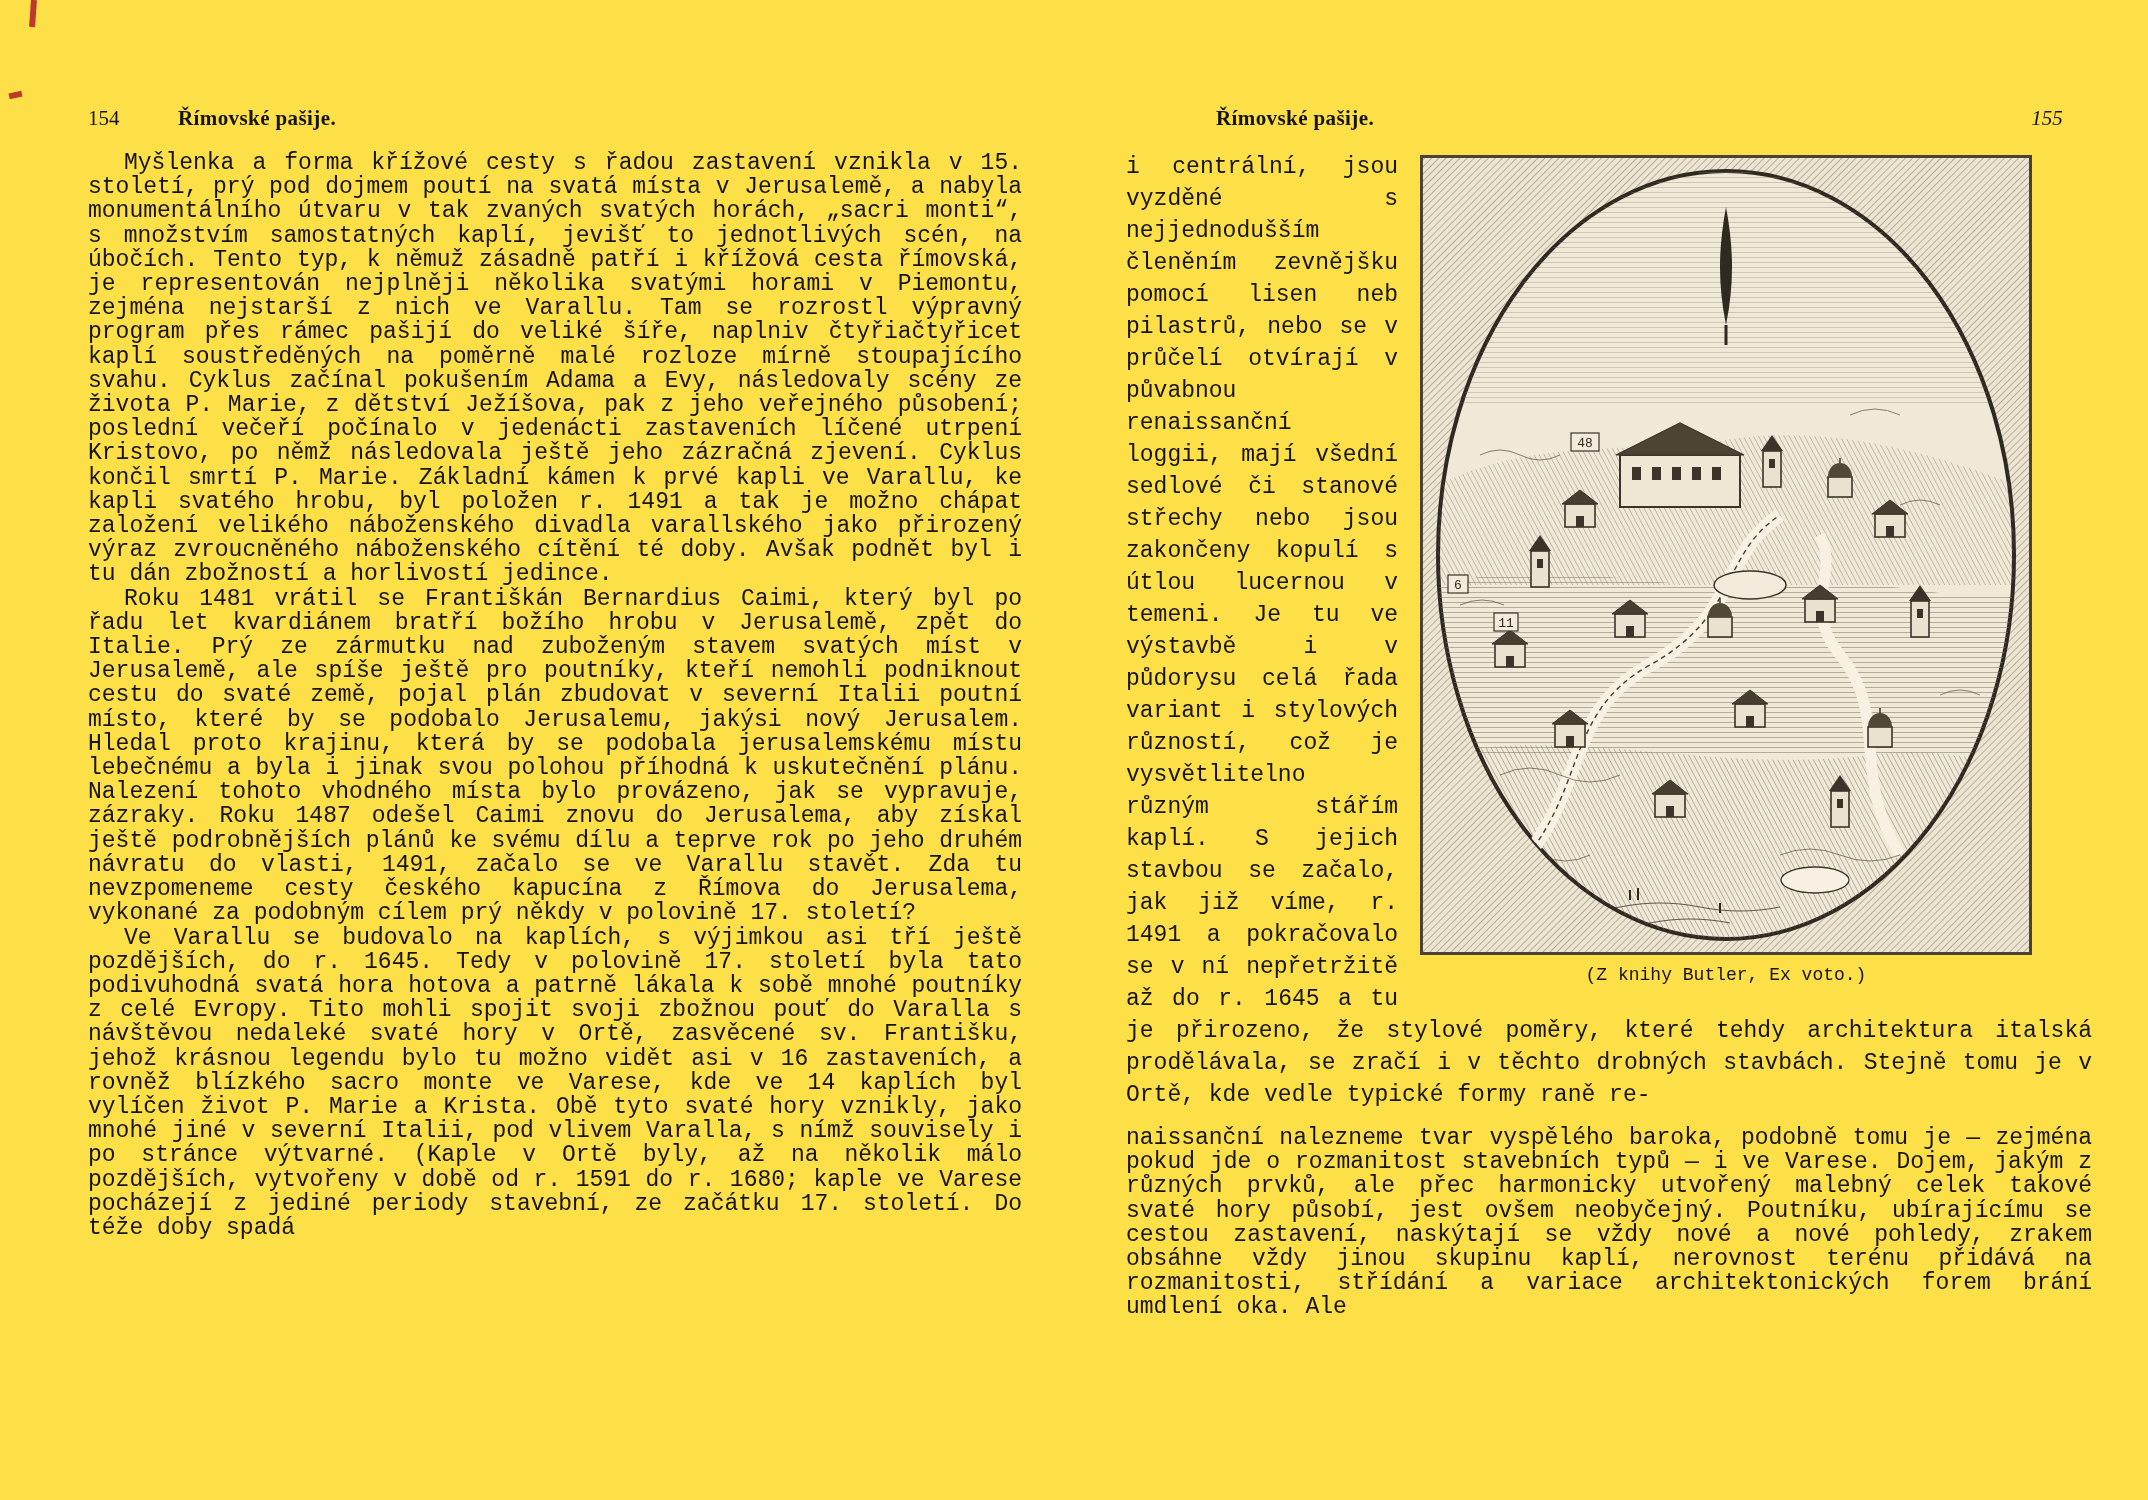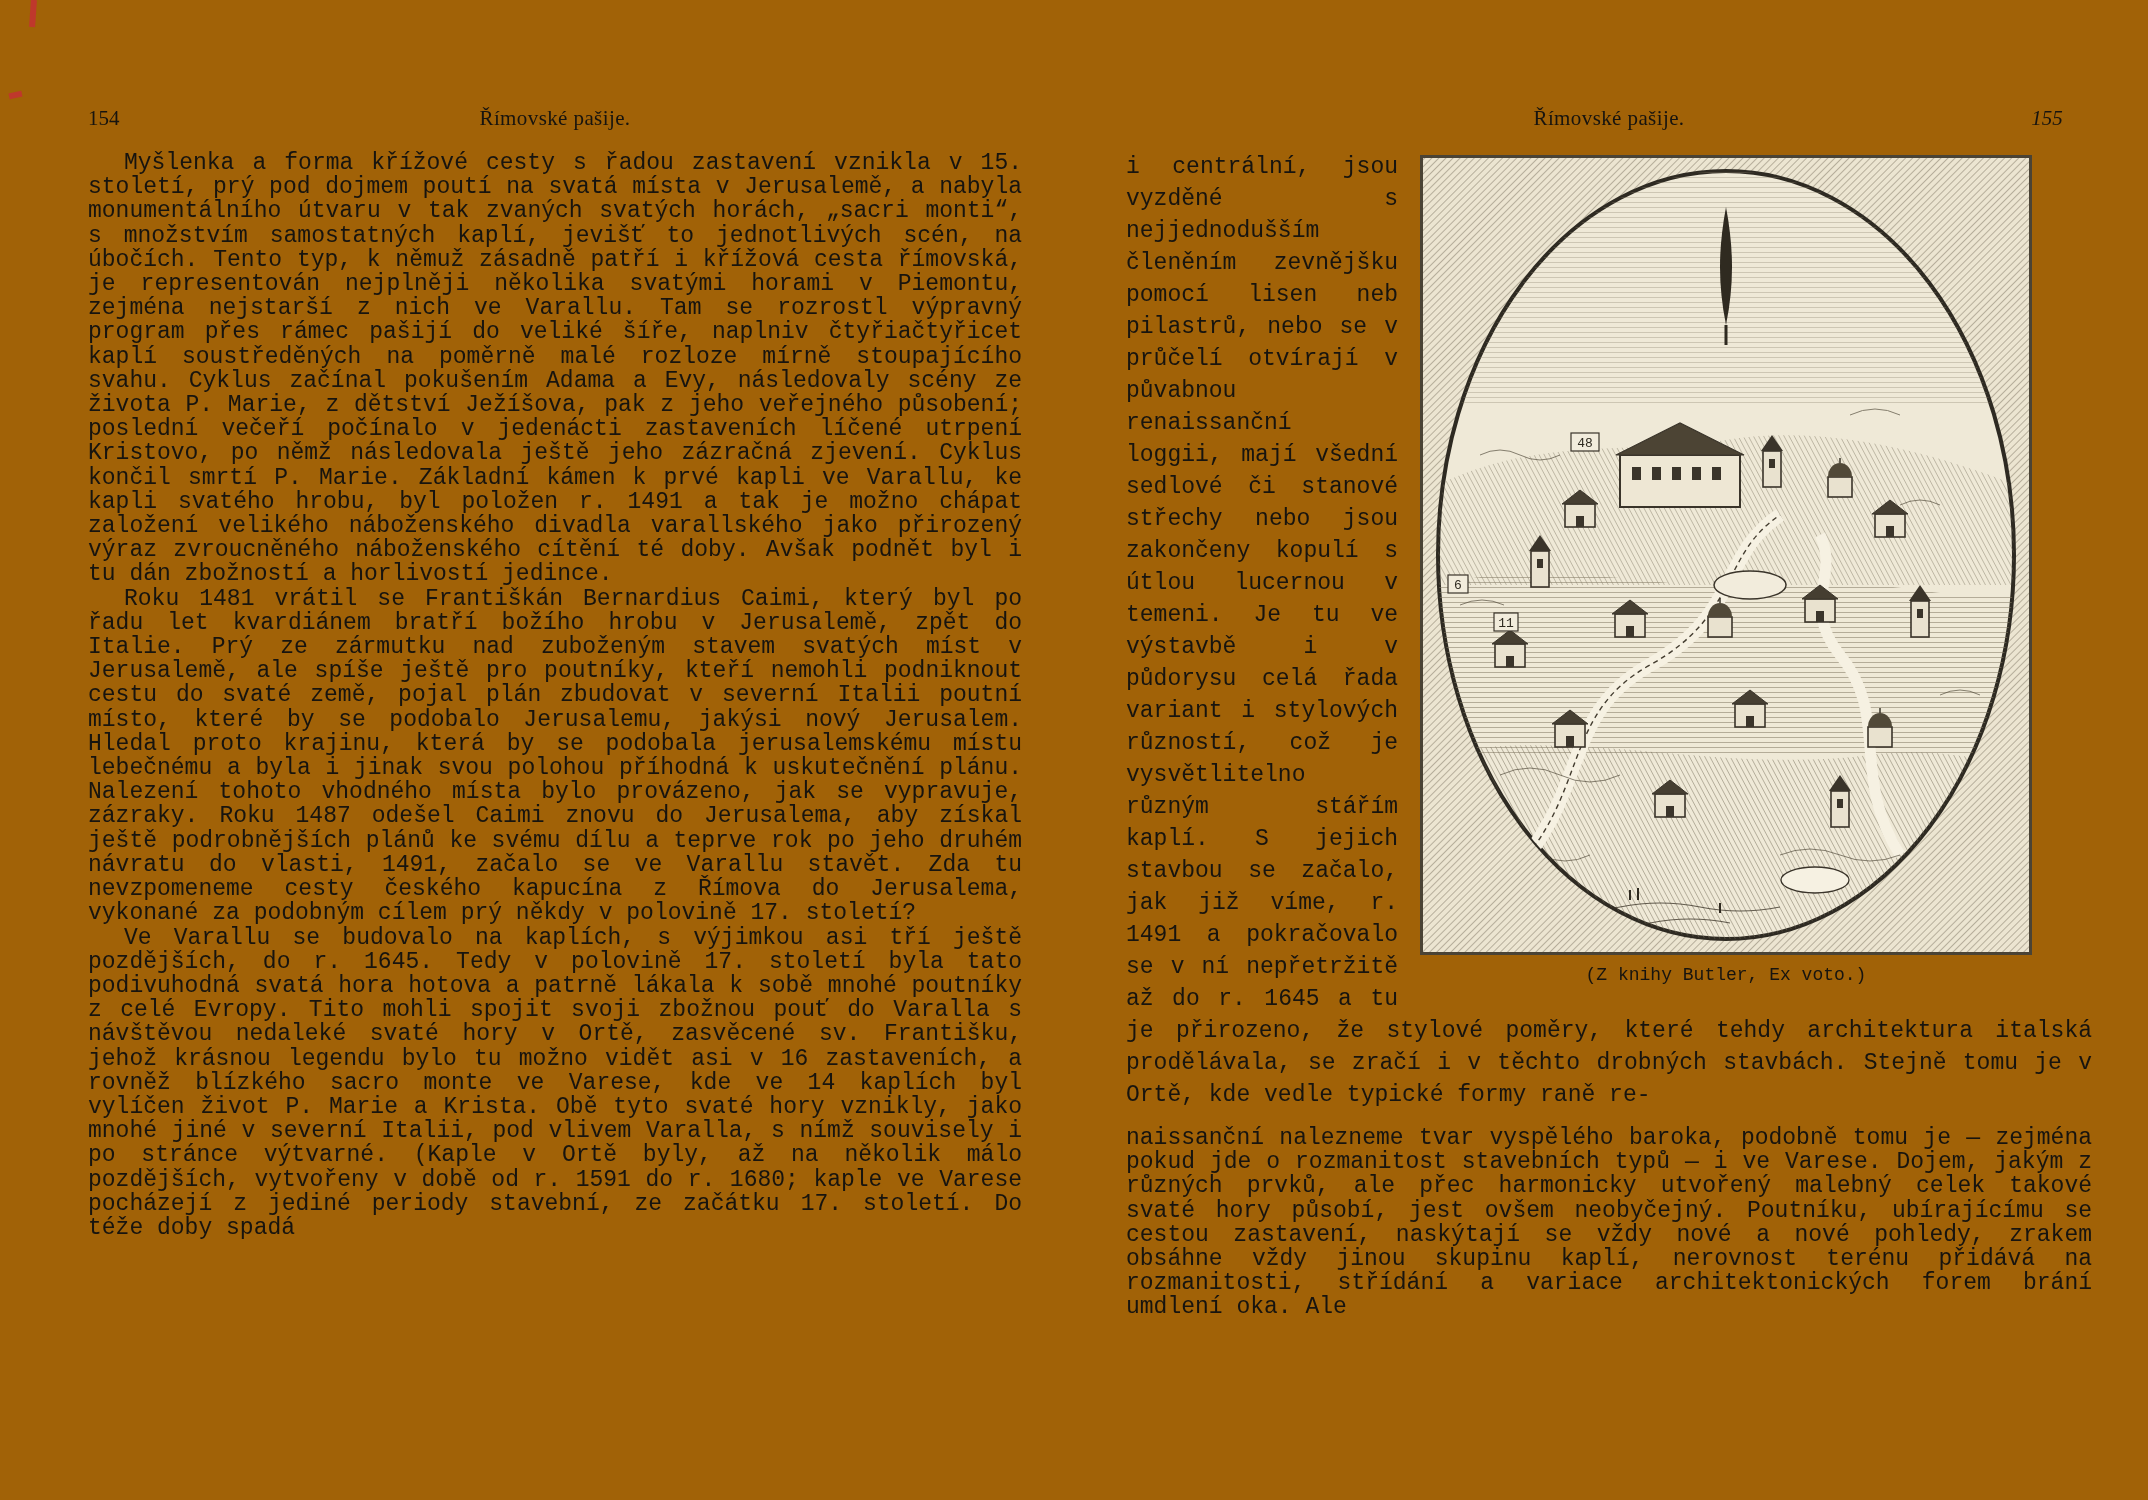--- a/index.html
+++ b/index.html
@@ -1,39 +1,39 @@
 <!DOCTYPE html>
 <html><head>
 <meta charset="utf-8">
 <style>
   html,body { margin:0; padding:0; background:#e8e6e0; }
   .spread {
     position:relative;
     width:2148px; height:1500px;
-    background:#a16207;
+    background:#fde047;
     font-family:"Liberation Serif","DejaVu Serif",serif;
     color:#17140f;
     overflow:hidden;
   }
   .red-mark { position:absolute; background:#bf382c; }
   .mark1 { left:30px; top:0; width:6px; height:27px; transform:rotate(4deg); }
   .mark2 { left:9px; top:92px; width:13px; height:6px; transform:rotate(-12deg); }
 
   .page { position:absolute; top:106px; }
   .page.left  { left:88px;  width:934px; }
   .page.right { left:1126px; width:966px; }
 
   .running-head {
     display:grid;
     grid-template-columns:90px 1fr 90px;
     align-items:baseline;
     font-size:21px;
     margin-bottom:20px;
   }
-  .running-head .title { text-align:center; letter-spacing:0.4px; }
+  .running-head .title { text-align:left; letter-spacing:0.4px;font-weight:bold; }
   .pgnum.left-num  { text-align:left; }
   .pgnum.right-num { text-align:center;font-style:italic; }
 
   .body {
     font-size:23px;
     line-height:24.2px;
     text-align:justify;
     text-justify:inter-word;
     font-family:Liberation Mono, monospace;
   }

